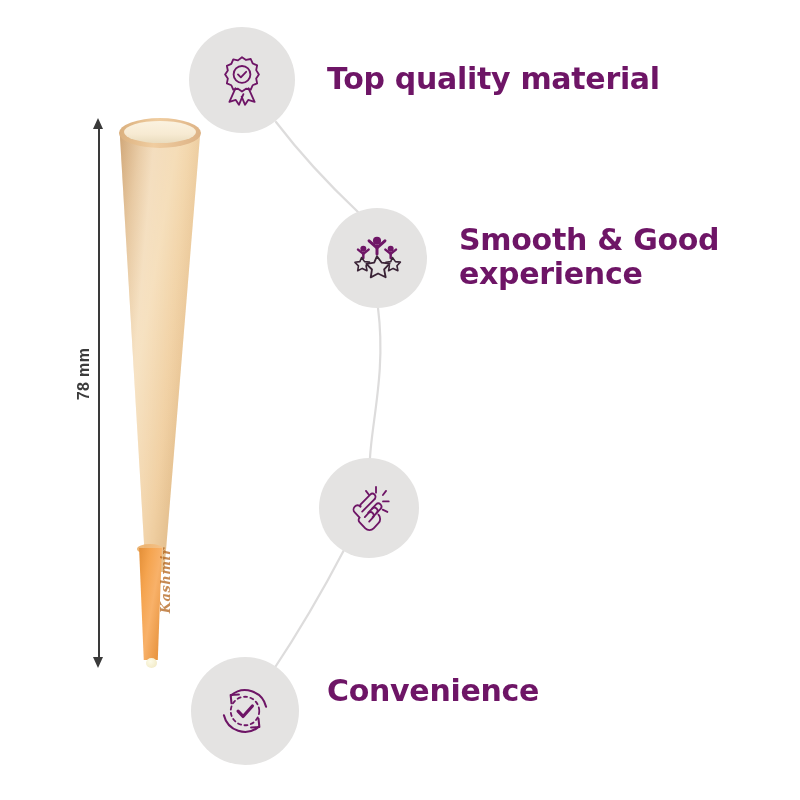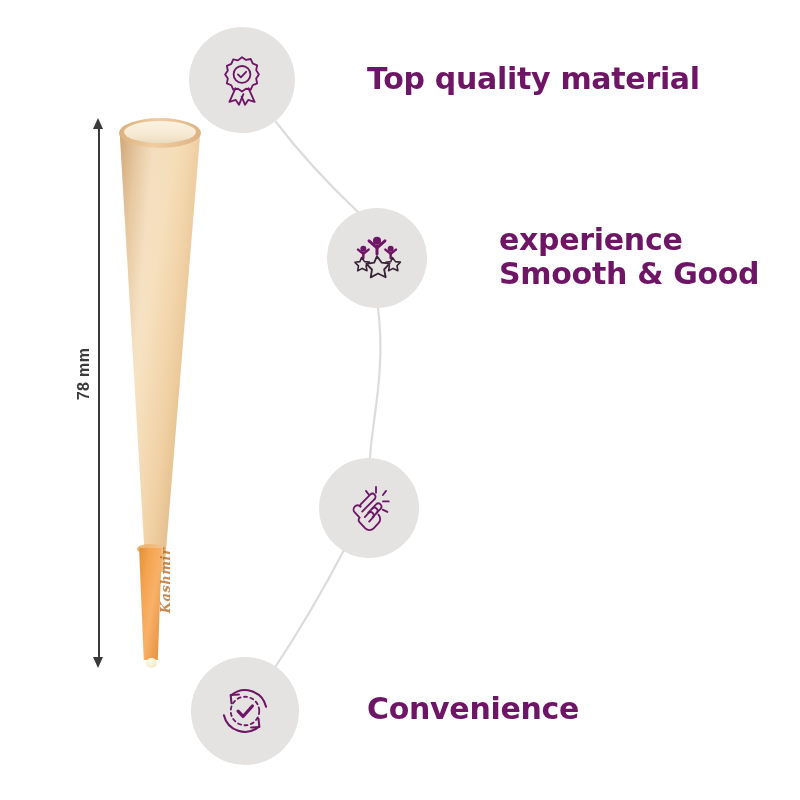--- a/index.html
+++ b/index.html
@@ -43,21 +43,21 @@
     font-family:"DejaVu Serif",serif;font-style:italic;font-weight:700;font-size:13px;
     color:#b3641c;opacity:.75;letter-spacing:.5px;}
   .cone-tip{position:absolute;left:28px;top:540px;width:11px;height:10px;border-radius:50%;
     background:radial-gradient(circle at 40% 35%,#fdfbe8,#efe6bf);}
 
   
   .node{position:absolute;border-radius:50%;background:#e4e3e2;}
   .node-inner{position:absolute;inset:0;display:flex;align-items:center;justify-content:center;}
 
   .feature-text{position:absolute;color:#6e1566;font-weight:700;
-    font-family:"DejaVu Sans",sans-serif;letter-spacing:-.3px;line-height:1.12;margin-left:40px;}
+    font-family:"DejaVu Sans",sans-serif;letter-spacing:-.3px;line-height:1.12;}
 
   .connector{position:absolute;left:0;top:0;width:800px;height:800px;pointer-events:none;}
 </style>
 </head>
 <body>
 
 <div id="stage">
 
   <svg class="connector" viewBox="0 0 800 800">
     <path d="M276,122 C305,160 340,195 358,212" fill="none" stroke="#dddcdc" stroke-width="2.2" stroke-linecap="round"></path>
@@ -120,22 +120,22 @@
 
         <path d="M16.5 30.5l3.4 4.6 5.6.6-3.9 4.1 1.1 5.6-5.4-2.6-5.2 2.7.9-5.6-4-4 5.6-.8z" stroke="#3a2336" stroke-width="1.8"></path>
 
         <path d="M51.5 30.5l3.4 4.6 5.6.6-3.9 4.1 1.1 5.6-5.4-2.6-5.2 2.7.9-5.6-4-4 5.6-.8z" stroke="#3a2336" stroke-width="1.8"></path>
 
         <path d="M34 29l5.4 7.3 8.9 1-6.2 6.6 1.7 8.9-8.6-4.2-8.3 4.3 1.4-8.9-6.4-6.4 8.9-1.3z" stroke="#3a2336" stroke-width="2.1" fill="#e4e3e2"></path>
       </svg>
     </div>
   </div>
   <div class="feature-text" style="left:459px;top:223px;font-size:30px;">
+    <div>Smooth &amp; Good</div>
     <div>experience</div>
-    <div>Smooth &amp; Good</div>
   </div>
 
   <div class="node" style="left:319px;top:458px;width:100px;height:100px;">
     <div class="node-inner">
       <svg width="56" height="56" viewBox="0 0 64 64" fill="none" stroke="#6e1566" stroke-width="2.1" stroke-linecap="round" stroke-linejoin="round">
 
         <path d="M40 8v6.5"></path>
         <path d="M28.5 12.5l3.6 4.6"></path>
         <path d="M51.5 12.5l-3.6 4.6"></path>
         <path d="M54.5 24.5h-6.5"></path>
@@ -159,17 +159,17 @@
         <path d="M54.5 27.5a23 23 0 0 0-37.3-12.2"></path>
         <path d="M46.4 40.2l.9 8.8 -8.8.6"></path>
         <path d="M17.6 23.8l-.9-8.8 8.8-.6"></path>
 
         <circle cx="32" cy="32" r="15.2" stroke-dasharray="3.4 3.6" stroke-width="1.9"></circle>
 
         <path d="M24.6 32.2l5.3 5.6 10-11.2" stroke-width="3.4"></path>
       </svg>
     </div>
   </div>
-  <div class="feature-text" style="left:327px;top:692px;font-size:30px;">
+  <div class="feature-text" style="left:327px;top:674px;font-size:30px;">
     <div>Convenience</div>
   </div>
 
 </div>
 
 </body></html>

